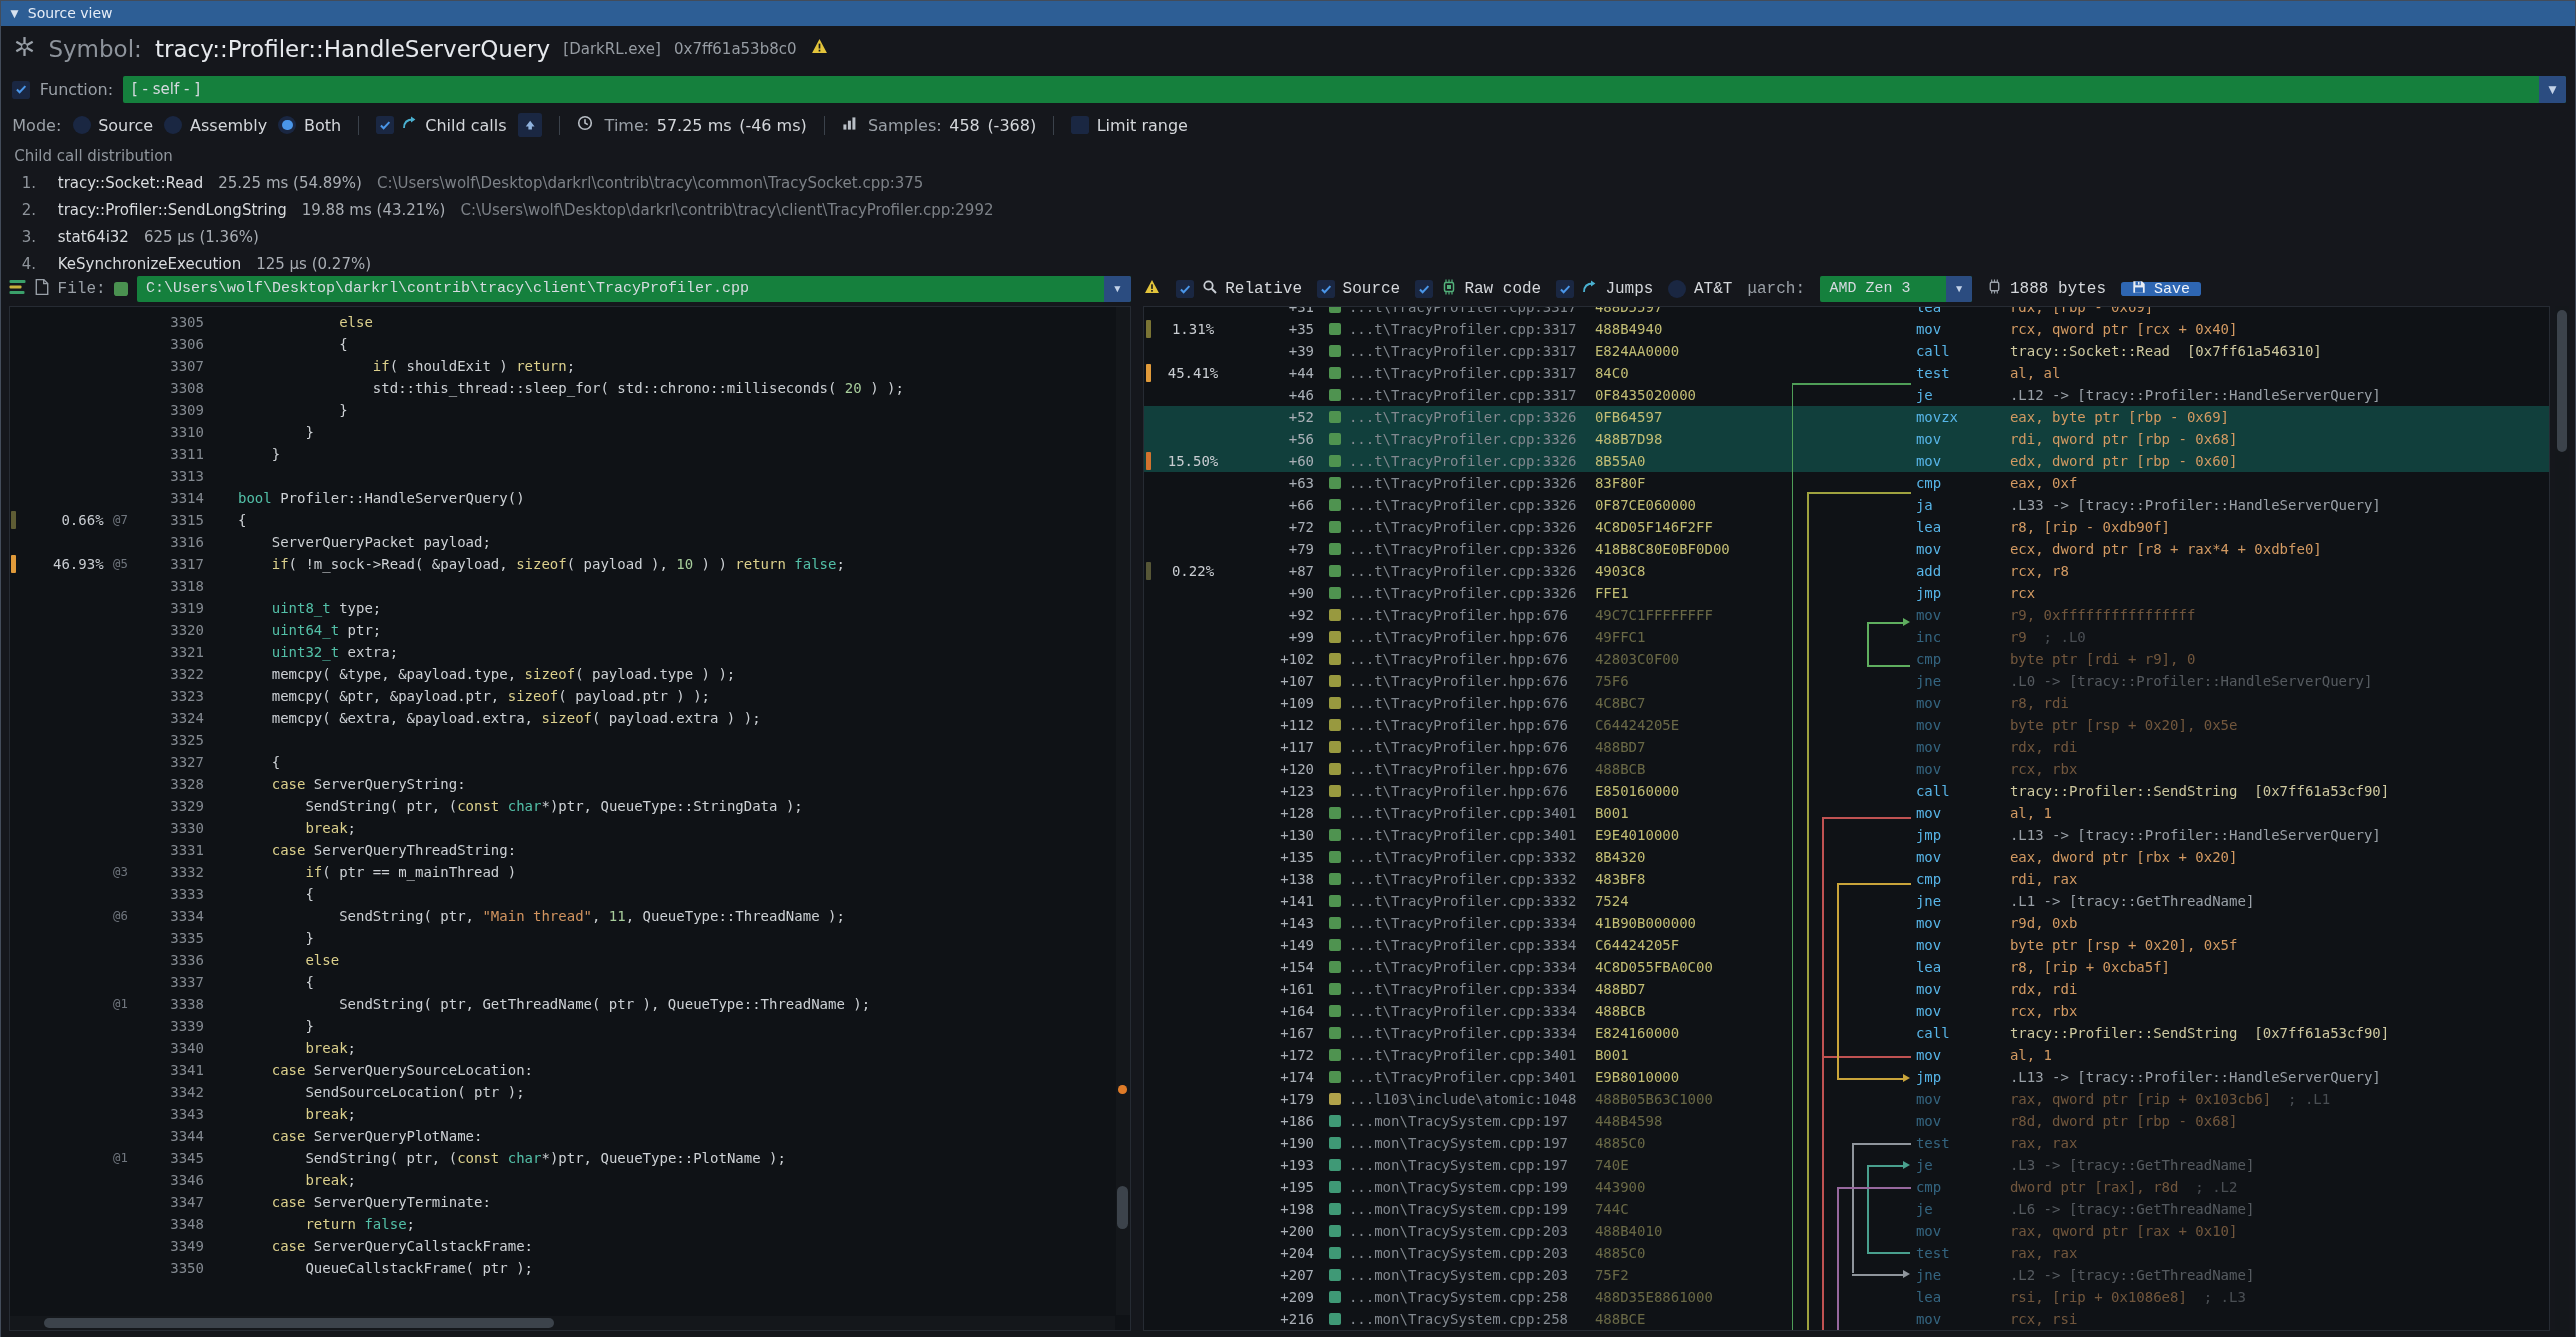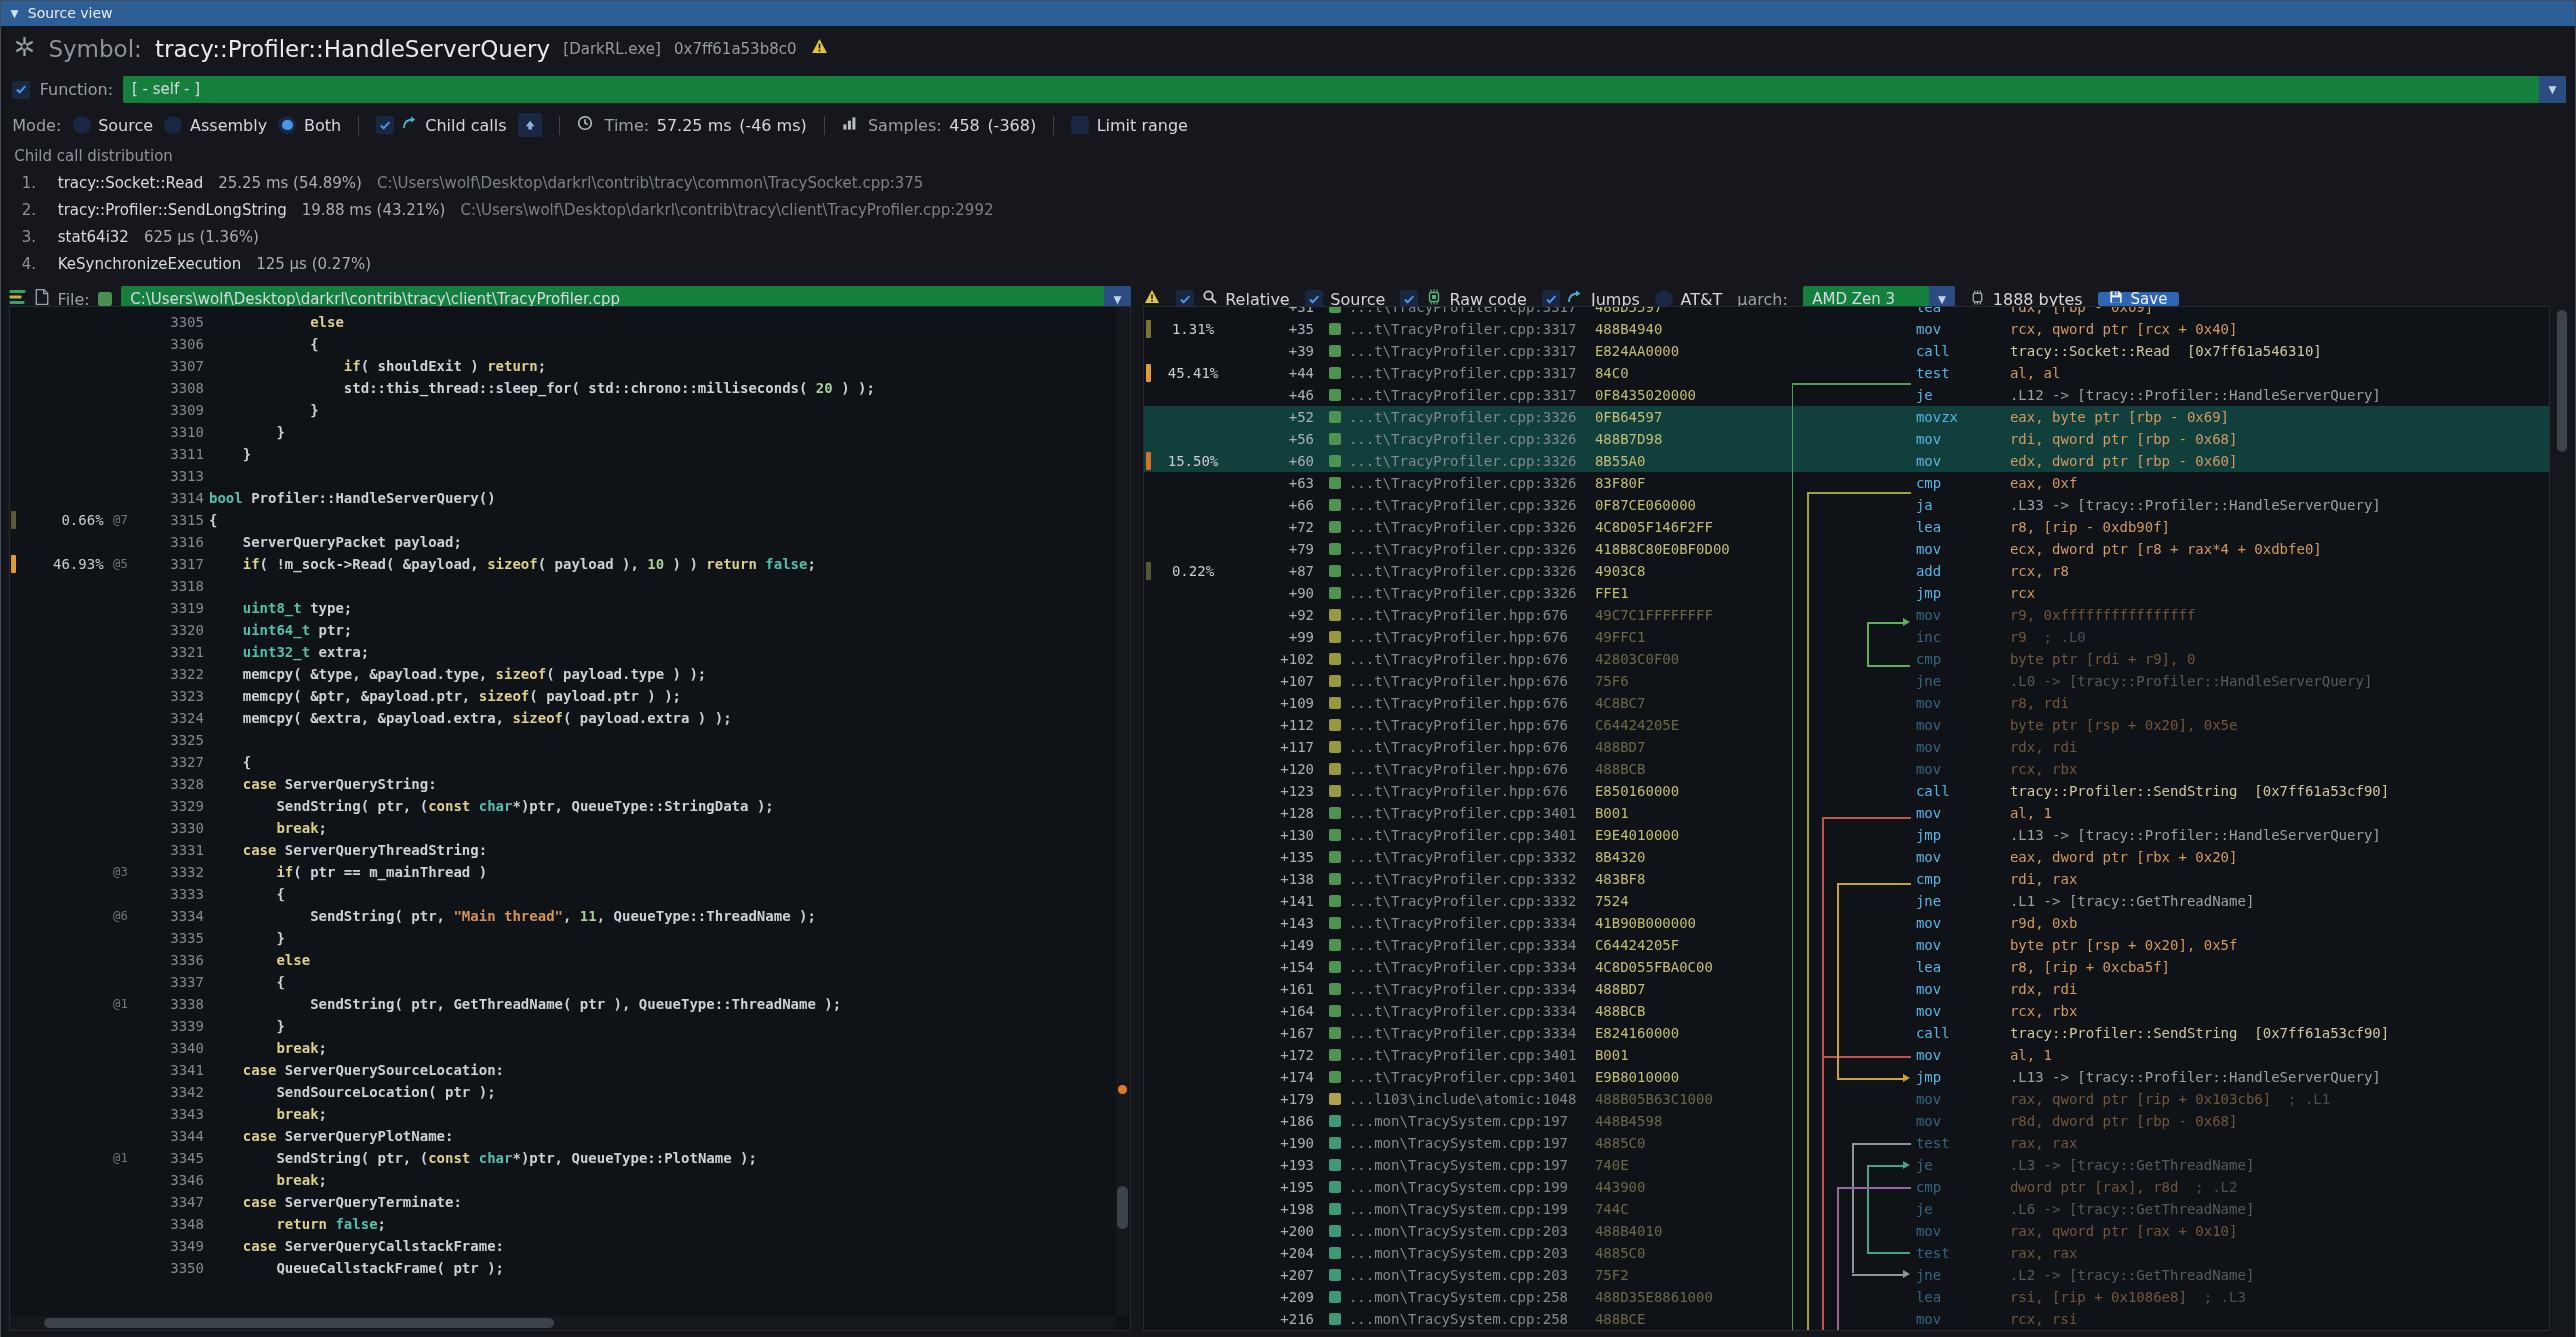--- a/index.html
+++ b/index.html
@@ -38,21 +38,21 @@
   
   #childcalls{position:absolute;left:0;top:142px;right:0;height:129px;overflow:hidden;padding-left:13.2px;
     font-size:15px;box-sizing:border-box;}
   #cc-header{color:#8f959c;line-height:26.4px;}
   .cc-row{height:27px;display:flex;align-items:center;gap:15px;padding-left:7.6px;}
   .cc-idx{color:#8f959c;min-width:21px;}
   .cc-name{color:#d8dbde;}
   .cc-time{color:#a8adb3;}
   .cc-path{color:#7c8187;}
   
-  #filebar{position:absolute;left:0;top:281px;right:0;height:34px;}
+  #filebar{position:absolute;left:0;top:271px;right:0;height:34px;font-family:Liberation Mono, monospace;}
   #filebar-left{position:absolute;left:7.6px;top:0;width:1122px;height:34px;display:flex;align-items:center;gap:8.5px;font-size:16px;}
   #asmtoolbar{position:absolute;left:1142px;top:0;width:1413px;height:34px;display:flex;align-items:center;gap:15px;font-size:16px;}
   .combo{position:relative;height:26.4px;background:#15803d;display:flex;align-items:center;
     padding:0 32px 0 9.4px;color:#d6dae0;font-size:15px;border-radius:1.9px;min-width:0;}
   .combo .combo-arrow{position:absolute;right:0;top:0;width:26.4px;height:26.4px;background:#2b4c80;
     display:flex;align-items:center;justify-content:center;font-size:10.4px;color:#c3d2e8;border-radius:0 1.9px 1.9px 0;}
   .swatch{width:14px;height:14px;border-radius:2.8px;background:#4a9150;flex:none;}
   .btn{background:#2e66b2;height:14px;padding:0 11.3px;border-radius:2.8px;display:inline-flex;gap:7.6px;
     align-items:center;color:#eef2f8;font-size:15px;}
   
@@ -63,21 +63,21 @@
   .scroll-thumb{position:absolute;left:1.9px;right:1.9px;background:#3c434b;border-radius:5.7px;}
   
   #source-rows{position:absolute;left:0;right:15px;top:3.8px;bottom:15px;overflow:hidden;}
   .srow{display:flex;align-items:center;height:22px;position:relative;font-family:"DejaVu Sans Mono",monospace;
     font-size:14px;white-space:pre;}
   .srow.sel{background:#113f3c;}
   .s-pbar{position:absolute;left:1.9px;top:1.9px;bottom:1.9px;width:4.7px;border-radius:0.9px;}
   .s-pct{width:94px;text-align:right;color:#c9cdd2;flex:none;}
   .s-mark{width:42px;margin-left:9.4px;color:#70767e;flex:none;font-size:12.3px;}
   .s-no{width:49px;text-align:right;color:#848a91;flex:none;}
-  .s-code{margin-left:5px;flex:none;font-weight:bold;}
+  .s-code{margin-left:34px;flex:none;}
   .tk-d{color:#cdd1d5;} .tk-k{color:#dcd08c;} .tk-t{color:#53c0a8;} .tk-n{color:#a8ce9c;}
   .tk-s{color:#d2945f;} .tk-p{color:#c28952;}
   #src-vscroll{position:absolute;top:0;right:0;width:14px;bottom:15px;background:#14171b;}
   #src-hscroll{position:absolute;left:0;right:15px;bottom:0;height:14px;background:#14171b;}
   #src-marker{position:absolute;left:2.8px;width:8.5px;height:8.5px;border-radius:50%;background:#df7b28;top:778px;}
   
   #asm-rows{position:absolute;left:0;right:0;top:-11.3px;}
   .arow{display:flex;align-items:center;height:22px;position:relative;font-family:"DejaVu Sans Mono",monospace;
     font-size:14px;white-space:pre;}
   .arow.hl{background:#113f3c;}

